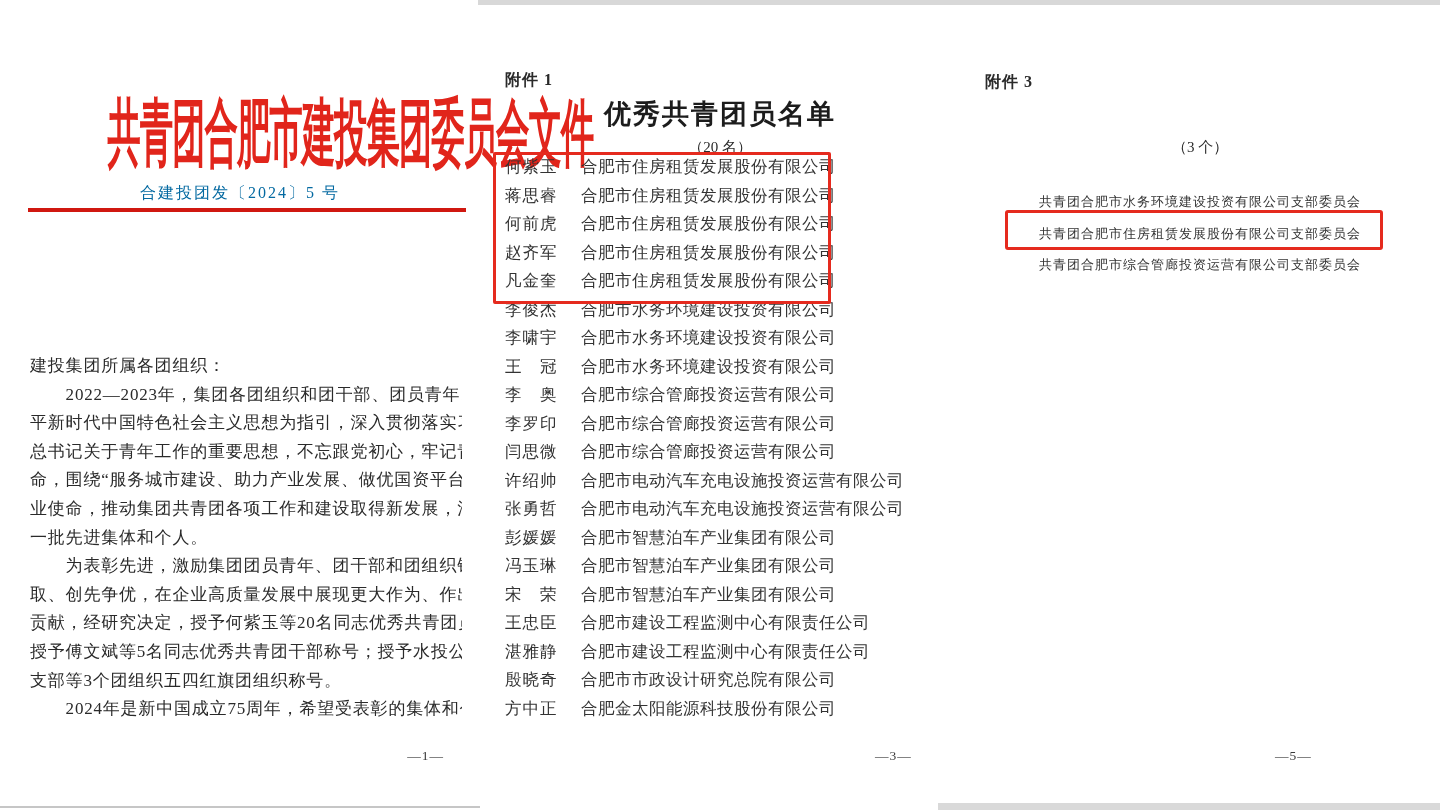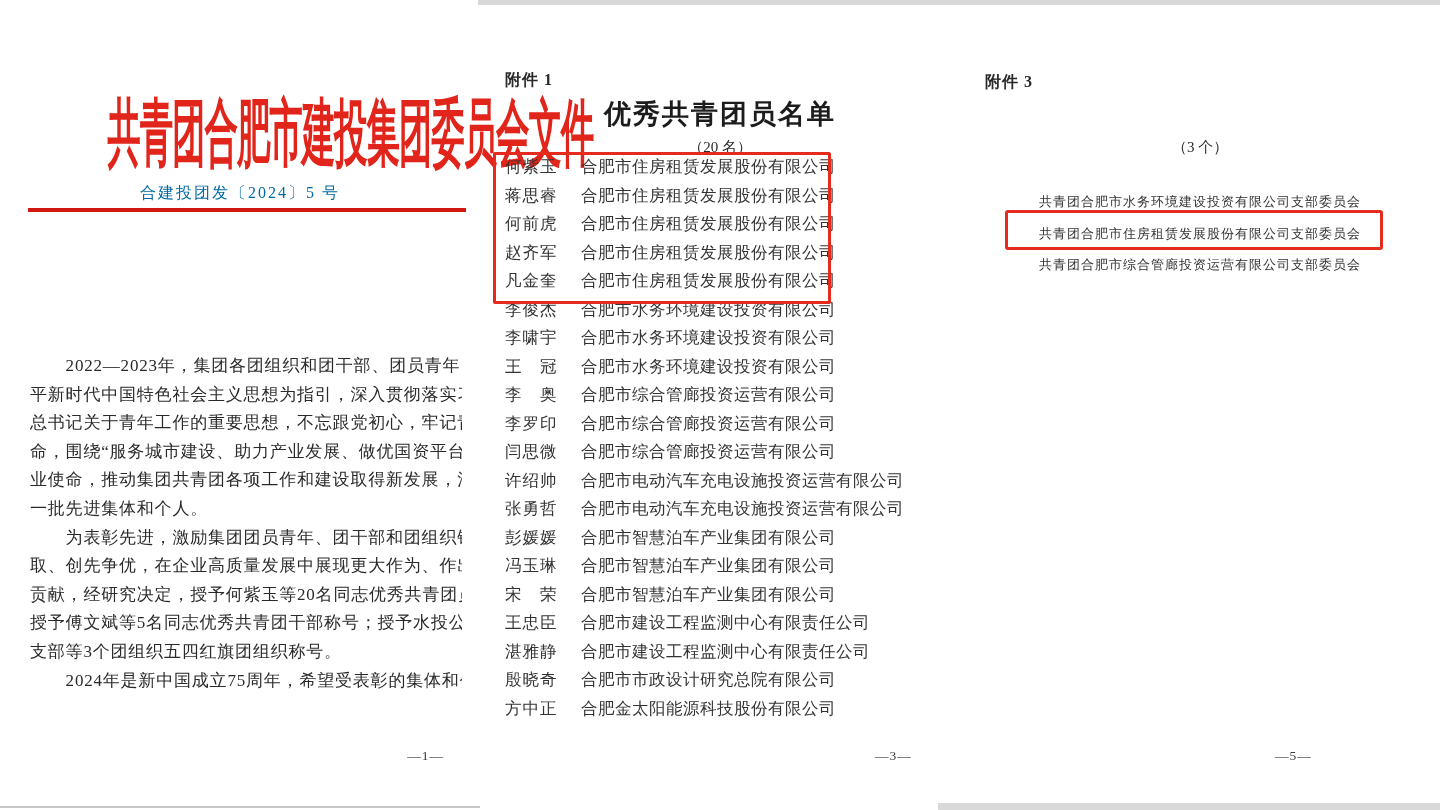--- a/index.html
+++ b/index.html
@@ -64,20 +64,21 @@
 <div class="canvas">
 
   <div class="page" id="page-1">
     <div class="p1-header">
       <span>共青团合肥市建投集团委员会文件</span>
     </div>
     <div class="p1-docnum">合建投团发〔2024〕5 号</div>
     <div class="p1-redline"></div>
     <div class="p1-body">
 
+    <div class="body-line">建投集团所属各团组织：</div>
         <div class="body-line">　　2022—2023年，集团各团组织和团干部、团员青年以习近</div>
         <div class="body-line">平新时代中国特色社会主义思想为指引，深入贯彻落实习近平</div>
         <div class="body-line">总书记关于青年工作的重要思想，不忘跟党初心，牢记青春使</div>
         <div class="body-line">命，围绕“服务城市建设、助力产业发展、做优国资平台”的企</div>
         <div class="body-line">业使命，推动集团共青团各项工作和建设取得新发展，涌现了</div>
         <div class="body-line">一批先进集体和个人。</div>
         <div class="body-line">　　为表彰先进，激励集团团员青年、团干部和团组织锐意进</div>
         <div class="body-line">取、创先争优，在企业高质量发展中展现更大作为、作出更大</div>
         <div class="body-line">贡献，经研究决定，授予何紫玉等20名同志优秀共青团员称号；</div>
         <div class="body-line">授予傅文斌等5名同志优秀共青团干部称号；授予水投公司团</div>

